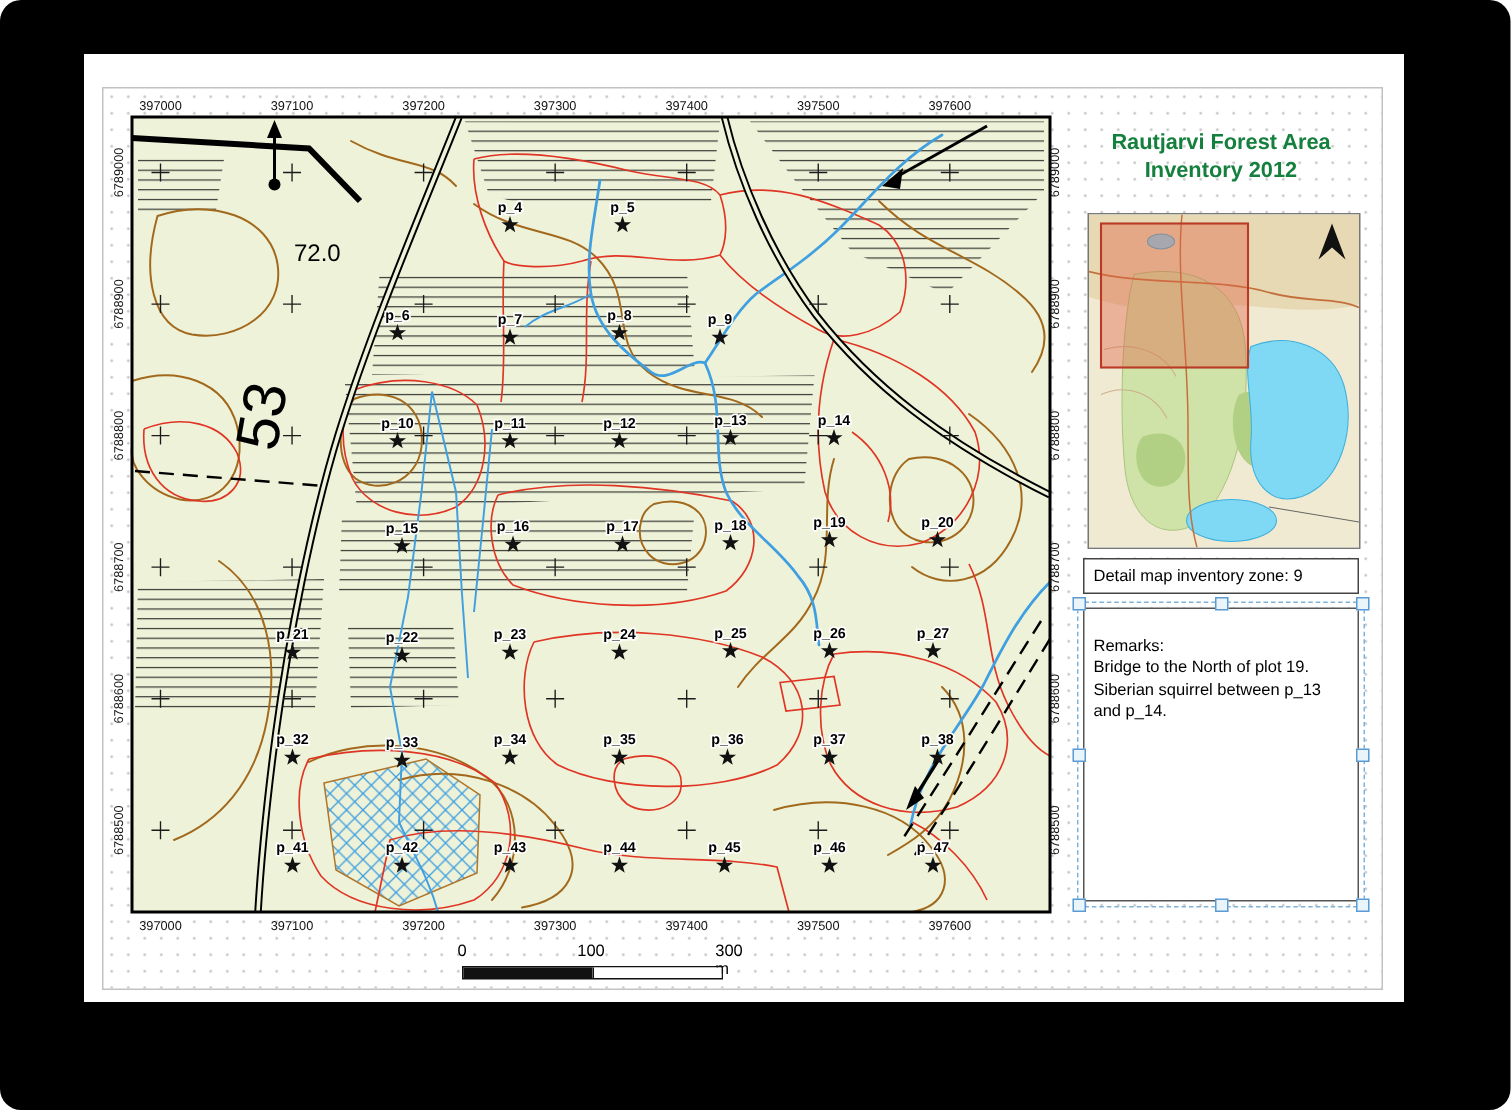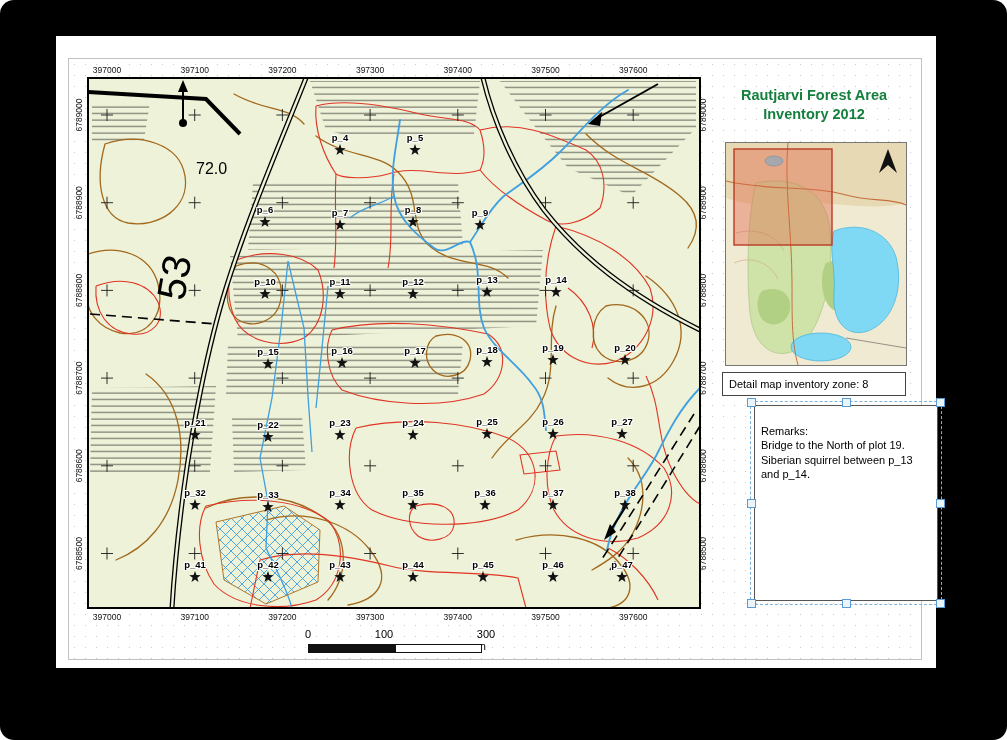--- a/index.html
+++ b/index.html
@@ -33,35 +33,35 @@
 
   
   .map-title{position:absolute;left:666px;top:50px;width:184px;text-align:center;
              font-weight:bold;font-size:14.5px;line-height:1.3;color:#15803d;}
   .overview{position:absolute;left:669px;top:106px;width:180px;height:222px;border:1px solid #777;}
   .overview svg{display:block;}
   .lake{fill:var(--lake);stroke:#3fb0dc;stroke-width:0.7;}
   .detail-note{position:absolute;left:666px;top:336px;width:184px;height:24px;background:#fff;
                border:1px solid #444;font-size:11px;display:flex;align-items:center;
                padding-left:6px;box-sizing:border-box;color:#000;}
-  .remarks{position:absolute;left:698px;top:369px;width:184px;height:196px;background:#fff;
+  .remarks{position:absolute;left:666px;top:369px;width:184px;height:196px;background:#fff;
            border:1px solid #555;font-size:11px;line-height:1.32;padding:3px 6px;
            box-sizing:border-box;color:#000;white-space:pre-line;}
   .selection{position:absolute;left:-5px;top:-5px;right:-5px;bottom:-5px;
              border:1px dashed #7fb2d9;pointer-events:none;}
   .handle{position:absolute;width:7px;height:7px;background:#eaf4fb;
           border:1px solid var(--selection);}
   .h-tl{left:-4px;top:-4px;} .h-tm{left:50%;margin-left:-4px;top:-4px;} .h-tr{right:-4px;top:-4px;}
   .h-ml{left:-4px;top:50%;margin-top:-4px;} .h-mr{right:-4px;top:50%;margin-top:-4px;}
   .h-bl{left:-4px;bottom:-4px;} .h-bm{left:50%;margin-left:-4px;bottom:-4px;} .h-br{right:-4px;bottom:-4px;}
 
   
   .scalebar{position:absolute;left:252px;top:592px;width:172px;height:32px;}
   .scalebar .sb-label{position:absolute;top:0;font-size:11px;color:#000;transform:translateX(-50%);}
-  .sb-0{left:0;} .sb-mid{left:76px;} .sb-end{left:178px;}
+  .sb-0{left:0;} .sb-mid{left:86px;} .sb-end{left:178px;}
   .sb-bar{position:absolute;left:0;top:16px;width:172px;height:7px;border:1px solid #111;display:flex;}
   .sb-seg1{flex:1;background:#111;}
   .sb-seg2{flex:1;background:#fff;border-left:1px solid #111;}
 </style>
 </head>
 <body>
 
 <div class="screen">
   <div class="canvas">
     <div class="page"></div>
@@ -375,21 +375,21 @@
         <path d="M0,38 C40,48 85,42 120,52 C145,59 165,55 180,62" stroke="#c4703c" stroke-width="1.2" fill="none"></path>
         <path d="M62,0 C58,40 66,90 66,140 C66,180 66,200 72,222" stroke="#c4703c" stroke-width="1" fill="none"></path>
         <path d="M10,90 C30,84 50,92 58,108 M8,120 C26,112 44,120 52,136" stroke="#cbb089" stroke-width="0.7" fill="none"></path>
         <path d="M120,195 L180,205" stroke="#555" stroke-width="0.6" fill="none"></path>
         <rect x="8" y="6" width="98" height="96" fill="var(--highlight)" fill-opacity="0.42" stroke="var(--highlight_border)" stroke-width="1.4"></rect>
         <polygon points="162,6 153,30 162,22 171,30" fill="#111"></polygon>
       </svg>
     </div>
 
     <div class="detail-note">
-      <span>Detail map inventory zone: 8</span>
+      <span>Detail map inventory zone: 9</span>
     </div>
 
     <div class="remarks">
       <span>Remarks:
 Bridge to the North of plot 19.
 Siberian squirrel between p_13
 and p_14.</span>
       <div class="selection">
         <div class="handle h-tl"></div>
         <div class="handle h-tm"></div>

